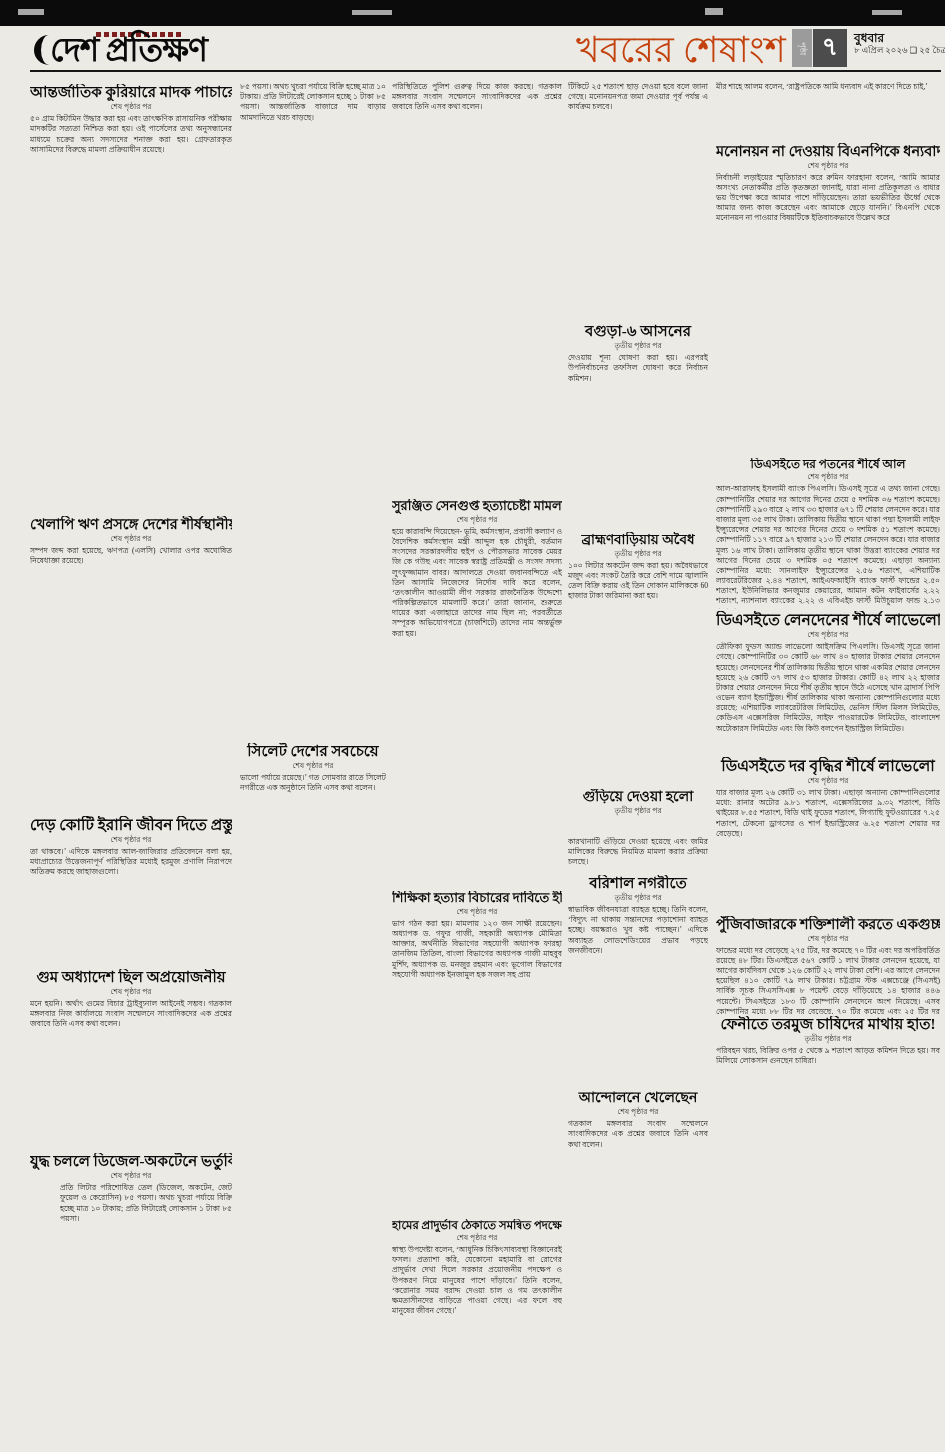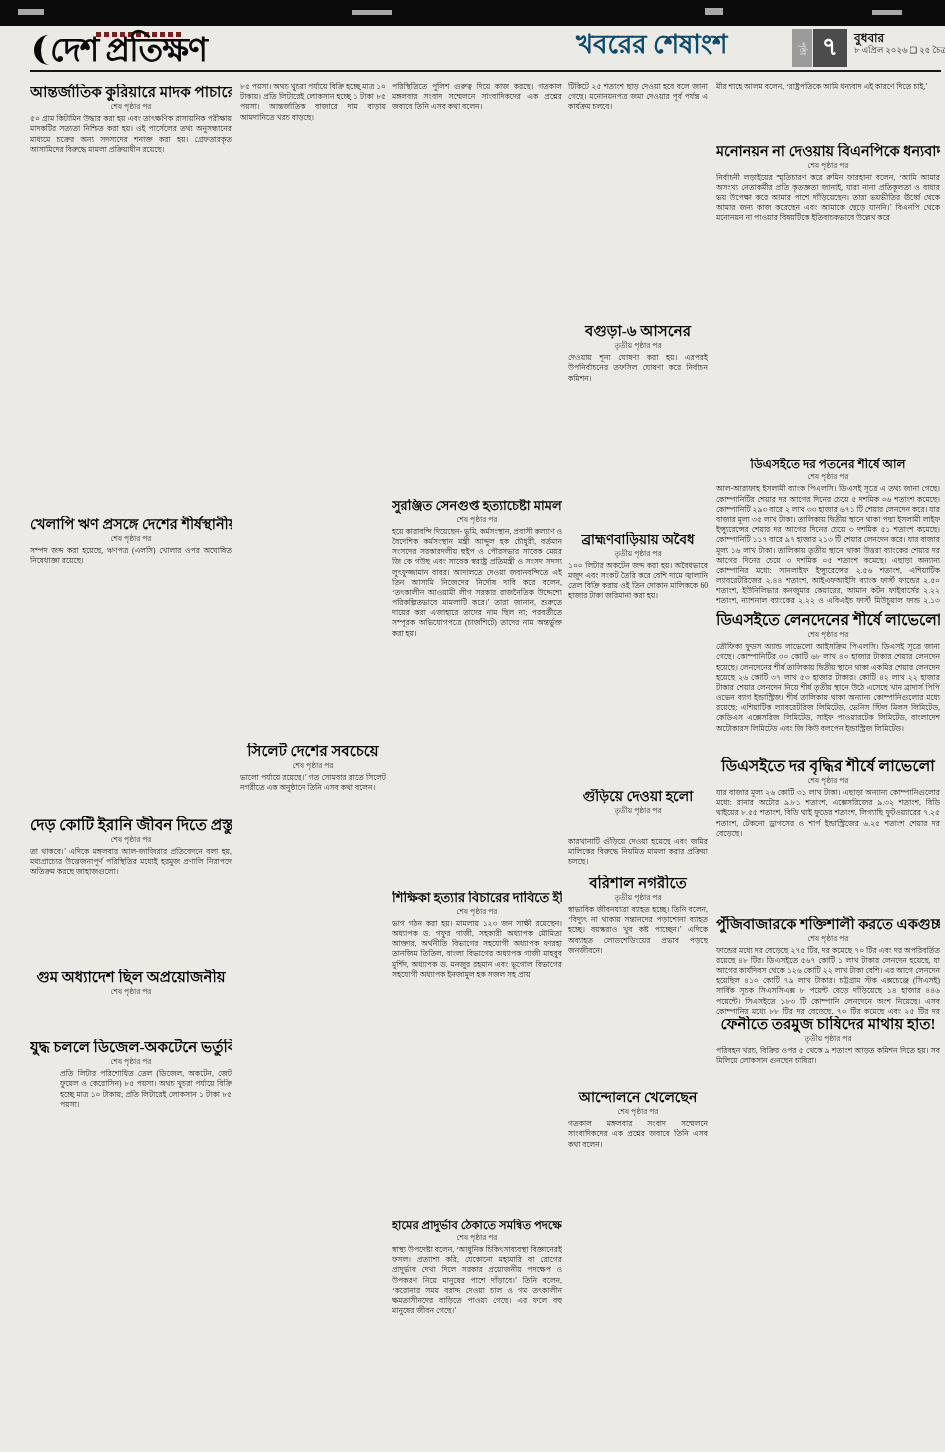--- a/index.html
+++ b/index.html
@@ -14,22 +14,22 @@
   .topbar .mark{position:absolute;background:#cfcfcf;opacity:.8;}
   
   .masthead{position:absolute;left:0;top:26px;width:945px;height:46px;}
   .tagline{position:absolute;left:96px;top:6px;width:86px;height:5px;
     background:repeating-linear-gradient(90deg,#7e1f1f 0 5px,transparent 5px 8px);
     filter:blur(.4px);}
   .logo{position:absolute;left:34px;top:8px;font-size:33px;font-weight:700;
     letter-spacing:-1px;color:#0a0a0a;line-height:1;white-space:nowrap;}
   .logo .crescent{display:inline-block;width:13px;height:30px;border-left:7px solid #0a0a0a;
     border-radius:16px 0 0 16px;margin-right:-4px;vertical-align:-4px;}
-  .section-title{position:absolute;left:576px;top:6px;font-size:26px;font-weight:700;
-    color:#0c4a6e;line-height:1;white-space:nowrap;}
+  .section-title{position:absolute;left:576px;top:6px;font-size:36px;font-weight:400;
+    color:#c2410c;line-height:1;white-space:nowrap;}
   .page-label-box{position:absolute;left:792px;top:3px;width:20px;height:38px;background:#9b9b9b;
     color:#f2f2f2;font-size:8px;display:flex;align-items:center;justify-content:center;
     writing-mode:vertical-rl;}
   .page-num-box{position:absolute;left:813px;top:3px;width:34px;height:38px;background:#4c4c4c;
     color:#fff;font-size:25px;font-weight:700;display:flex;align-items:center;justify-content:center;}
   .dateblock{position:absolute;left:854px;top:5px;width:92px;}
   .weekday{font-size:12px;font-weight:700;color:#111;line-height:1.2;white-space:nowrap;}
   .dateline{font-size:8.5px;color:#222;line-height:1.4;white-space:nowrap;}
   .header-rule{position:absolute;left:30px;top:70px;width:911px;height:2px;background:#161616;}
   
@@ -78,20 +78,21 @@
       <div class="body-block" style="height: 268px;">সম্পদ জব্দ করা হয়েছে, ঋণপত্র (এলসি) খোলার ওপর অঘোষিত নিষেধাজ্ঞা রয়েছে।</div>
     </div>
     <div>
       <div class="headline" style="font-size: 15.5px;">দেড় কোটি ইরানি জীবন দিতে প্রস্তুত</div>
       <div class="slug">শেষ পৃষ্ঠার পর</div>
       <div class="body-block" style="height: 120px;">তা থাকবে।’ এদিকে মঙ্গলবার আল-জাজিরার প্রতিবেদনে বলা হয়, মধ্যপ্রাচ্যের উত্তেজনাপূর্ণ পরিস্থিতির মধ্যেই হরমুজ প্রণালি নিরাপদে অতিক্রম করছে জাহাজগুলো।</div>
     </div>
     <div>
       <div class="headline" style="font-size: 15px;">গুম অধ্যাদেশ ছিল অপ্রয়োজনীয়</div>
       <div class="slug">শেষ পৃষ্ঠার পর</div>
+      <div class="body-block" style="height: 111px;">মনে হয়নি। অর্থাৎ গুমের বিচার ট্রাইব্যুনাল আইনেই সম্ভব। গতকাল মঙ্গলবার নিজ কার্যালয়ে সংবাদ সম্মেলনে সাংবাদিকদের এক প্রশ্নের জবাবে তিনি এসব কথা বলেন।</div>
     </div>
     <div>
       <div class="headline" style="font-size: 15px; margin-top: 43px;">যুদ্ধ চললে ডিজেল-অকটেনে ভর্তুকি</div>
       <div class="slug">শেষ পৃষ্ঠার পর</div>
       <div class="body-block" style="height: 279px; margin-left: 30px;">প্রতি লিটার পরিশোধিত তেল (ডিজেল, অকটেন, জেট ফুয়েল ও কেরোসিন) ৮৫ পয়সা। অথচ খুচরা পর্যায়ে বিক্রি হচ্ছে মাত্র ১০ টাকায়; প্রতি লিটারেই লোকসান ১ টাকা ৮৫ পয়সা।</div>
     </div>
   </div>
 <div class="col" style="left: 240px; width: 146px;">
     <div class="body-block lead" style="height: 659px;">৮৫ পয়সা। অথচ খুচরা পর্যায়ে বিক্রি হচ্ছে মাত্র ১০ টাকায়। প্রতি লিটারেই লোকসান হচ্ছে ১ টাকা ৮৫ পয়সা। আন্তর্জাতিক বাজারে দাম বাড়ায় আমদানিতে খরচ বাড়ছে।</div>
     <div>

